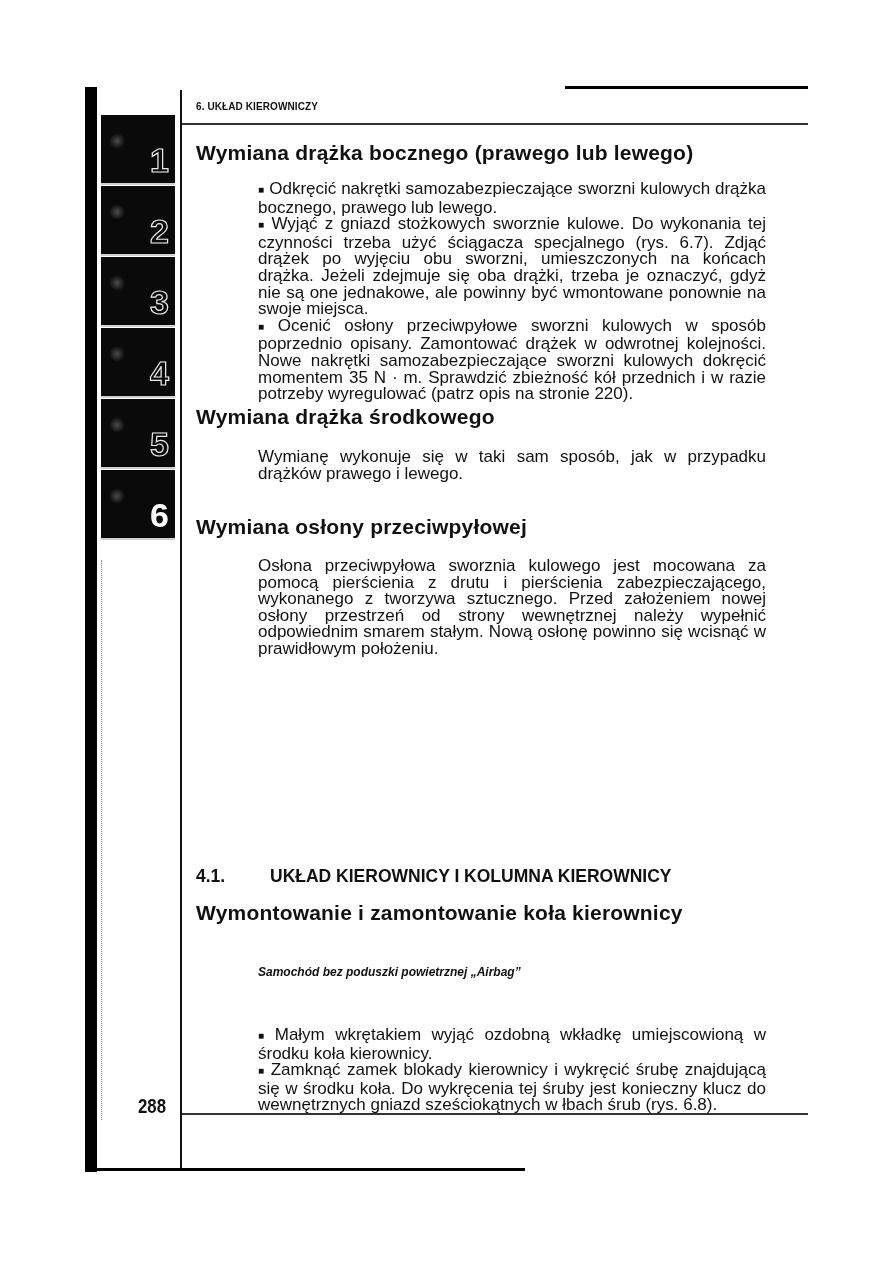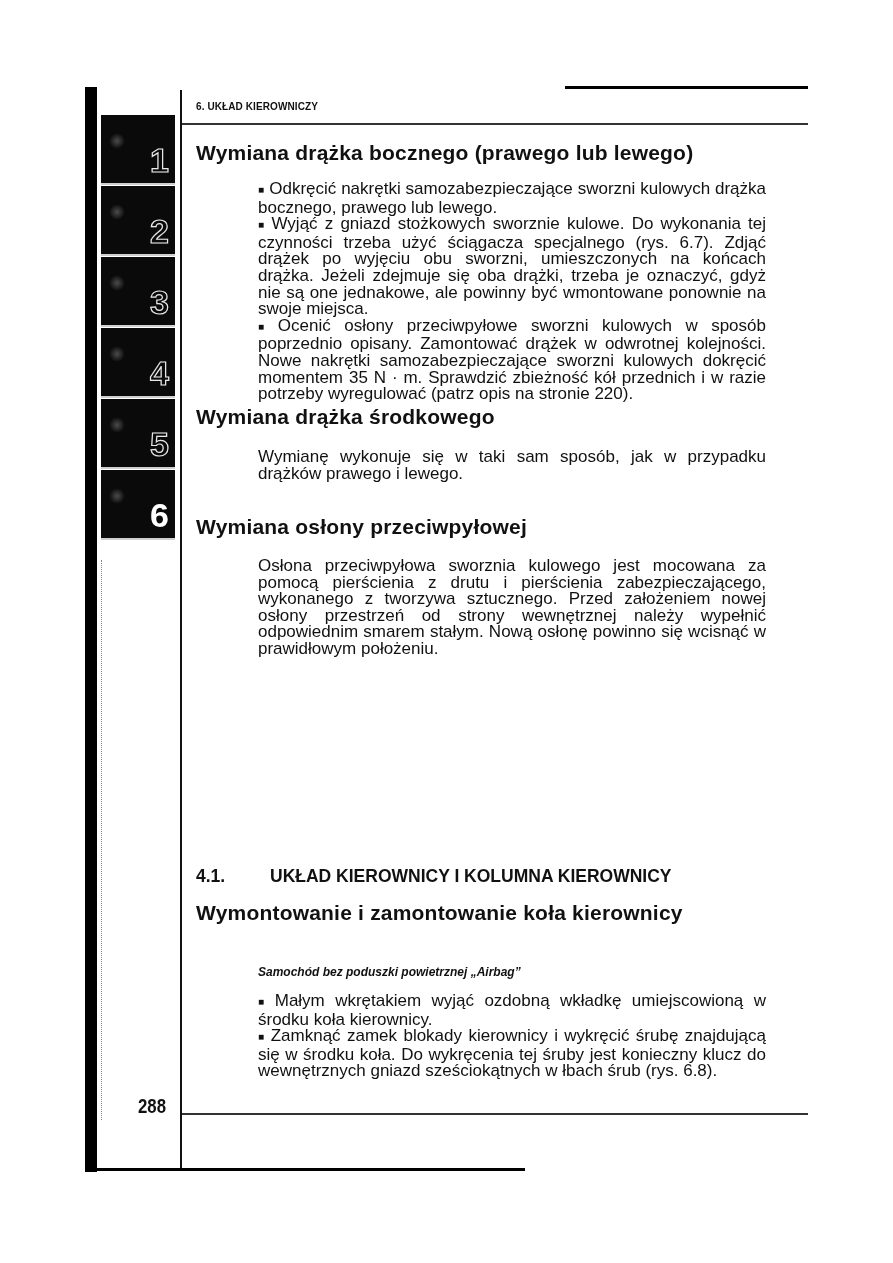--- a/index.html
+++ b/index.html
@@ -89,18 +89,18 @@
 <div class="body-block" style="top:558px;">
   <p><span>Osłona przeciwpyłowa sworznia kulowego jest mocowana za pomocą pierścienia z drutu i pierścienia zabezpieczającego, wykonanego z tworzywa sztucznego. Przed założeniem nowej osłony przestrzeń od strony wewnętrznej należy wypełnić odpowiednim smarem stałym. Nową osłonę powinno się wcisnąć w prawidłowym położeniu.</span></p>
 </div>
 
 <div class="section-head">
   <span class="num">4.1.</span><span>UKŁAD KIEROWNICY I KOLUMNA KIEROWNICY</span>
 </div>
 
 <div class="h2" style="top:901px;">Wymontowanie i zamontowanie koła kierownicy</div>
 <div class="subhead" style="top:965px;">Samochód bez poduszki powietrznej „Airbag”</div>
-<div class="body-block" style="top:993px;">
+<div class="body-block" style="top:1027px;">
   <p class="bullet"><span>Małym wkrętakiem wyjąć ozdobną wkładkę umiejscowioną w środku koła kierownicy.</span></p>
   <p class="bullet"><span>Zamknąć zamek blokady kierownicy i wykręcić śrubę znajdującą się w środku koła. Do wykręcenia tej śruby jest konieczny klucz do wewnętrznych gniazd sześciokątnych w łbach śrub (rys. 6.8).</span></p>
 </div>
 
 <div class="page-number">288</div>
 
 </body></html>

